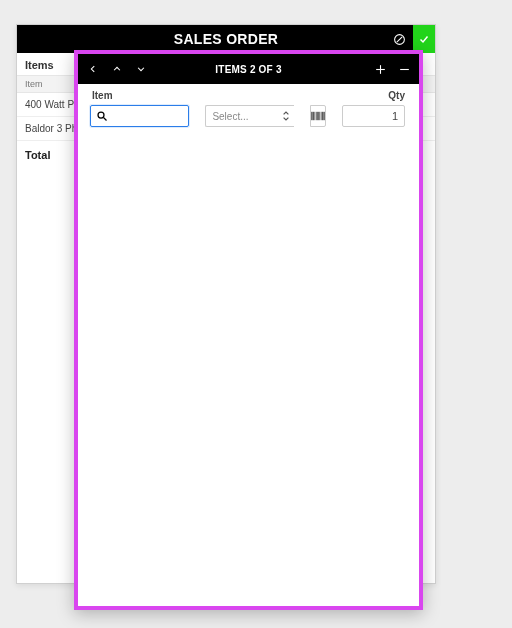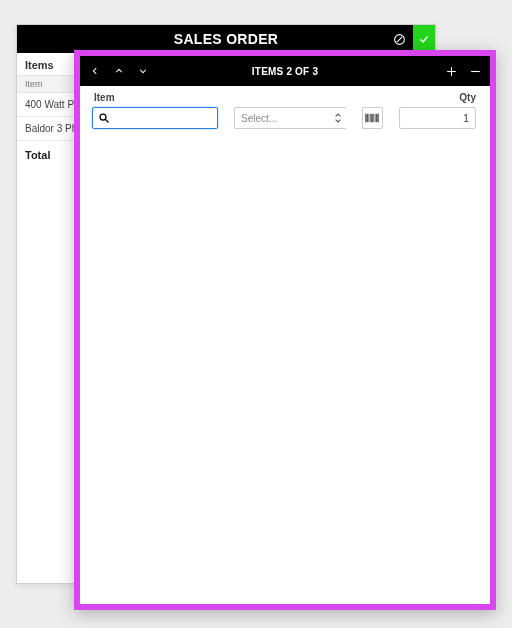--- a/index.html
+++ b/index.html
@@ -84,24 +84,24 @@
     font-size: 11px;
     font-weight: 600;
     color: #222;
   }
 
   
   .modal {
     position: absolute;
     left: 74px;
     top: 50px;
-    width: 422px;
+    width: 349px;
     height: 560px;
     background: #fff;
-    border: 6px solid #d946ef;
+    border: 4px solid #d946ef;
     box-shadow: 0 4px 16px rgba(0,0,0,0.25);
     display: flex;
     flex-direction: column;
   }
   .modal-header {
     height: 30px;
     background: #000;
     color: #fff;
     display: flex;
     align-items: center;

